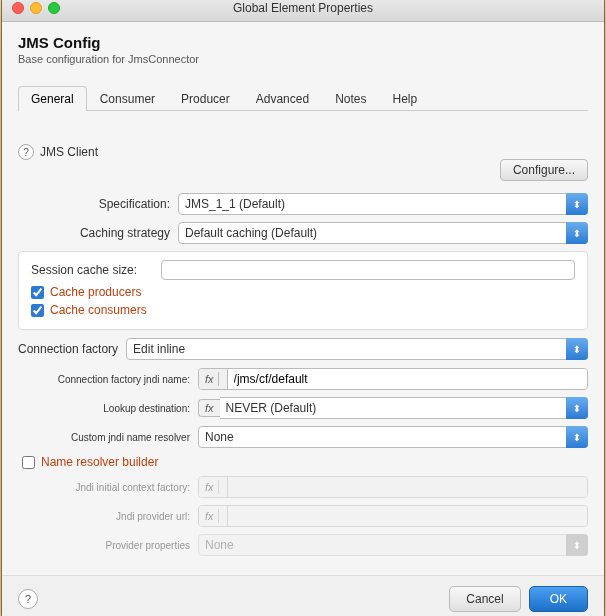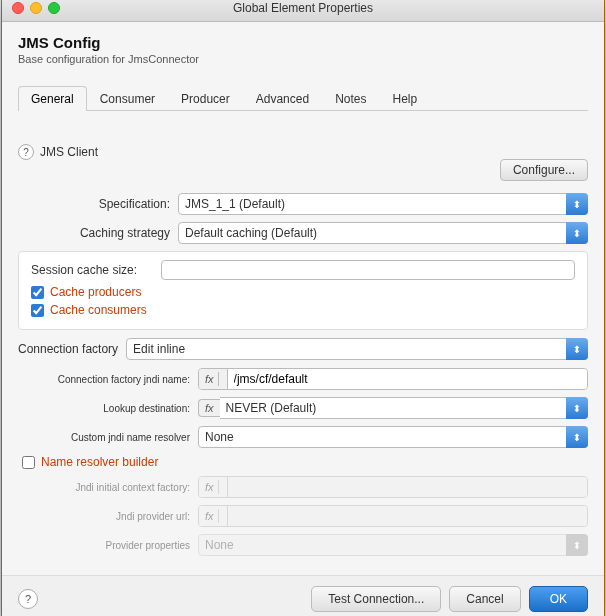--- a/index.html
+++ b/index.html
@@ -479,18 +479,17 @@
       </div>
 
     </div>
   </div>
 
   <div class="footer">
     <div class="footer-help">
       <span>?</span>
     </div>
     <div class="footer-buttons">
-      <button class="btn-test">Test Connection...</button>
       <button class="btn-cancel">Cancel</button>
       <button class="btn-ok">OK</button>
     </div>
   </div>
 </div>
 
 </body></html>

